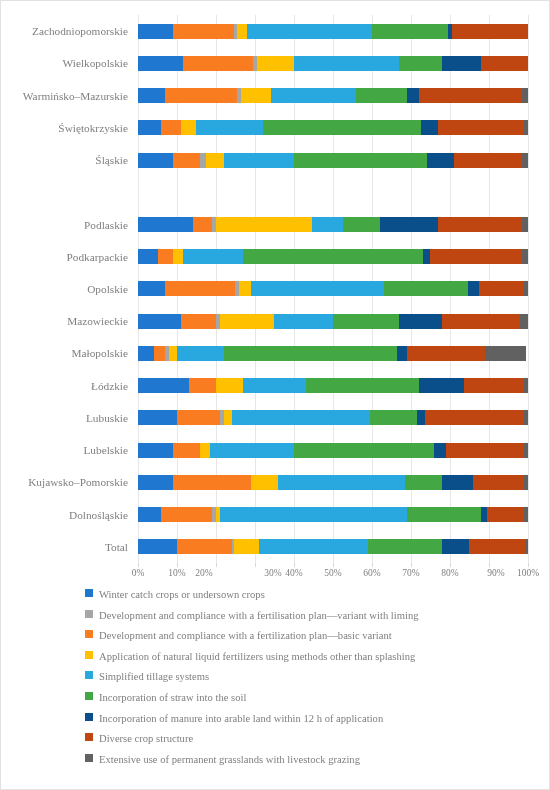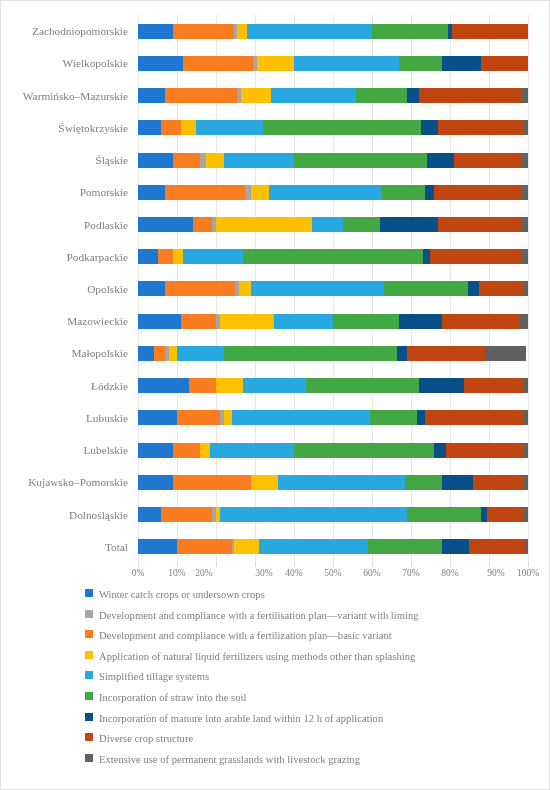--- a/index.html
+++ b/index.html
@@ -203,34 +203,20 @@
             <div class="seg" title="Development and compliance with a fertilization plan—basic variant: 7%" style="width: 27.3px; background: rgb(249, 124, 32);"></div>
             <div class="seg" title="Development and compliance with a fertilisation plan—variant with liming: 1.5%" style="width: 5.85px; background: rgb(166, 166, 166);"></div>
             <div class="seg" title="Application of natural liquid fertilizers using methods other than splashing: 4.5%" style="width: 17.55px; background: rgb(255, 192, 0);"></div>
             <div class="seg" title="Simplified tillage systems: 18%" style="width: 70.2px; background: rgb(41, 168, 224);"></div>
             <div class="seg" title="Incorporation of straw into the soil: 34%" style="width: 132.6px; background: rgb(67, 168, 67);"></div>
             <div class="seg" title="Incorporation of manure into arable land within 12 h of application: 7%" style="width: 27.3px; background: rgb(11, 79, 138);"></div>
             <div class="seg" title="Diverse crop structure: 17.5%" style="width: 68.25px; background: rgb(191, 70, 17);"></div>
             <div class="seg" title="Extensive use of permanent grasslands with livestock grazing: 1.5%" style="width: 5.85px; background: rgb(97, 97, 97);"></div>
           </div>
         </div>
-        <div class="row" style="top: 161.176px; height: 32.2353px;">
-          <div class="cat-wrap">Pomorskie</div>
-          <div class="bar">
-            <div class="seg" title="Winter catch crops or undersown crops: 7%" style="width: 27.3px; background: rgb(31, 119, 208);"></div>
-            <div class="seg" title="Development and compliance with a fertilization plan—basic variant: 20.5%" style="width: 79.95px; background: rgb(249, 124, 32);"></div>
-            <div class="seg" title="Development and compliance with a fertilisation plan—variant with liming: 1.5%" style="width: 5.85px; background: rgb(166, 166, 166);"></div>
-            <div class="seg" title="Application of natural liquid fertilizers using methods other than splashing: 4.5%" style="width: 17.55px; background: rgb(255, 192, 0);"></div>
-            <div class="seg" title="Simplified tillage systems: 29%" style="width: 113.1px; background: rgb(41, 168, 224);"></div>
-            <div class="seg" title="Incorporation of straw into the soil: 11%" style="width: 42.9px; background: rgb(67, 168, 67);"></div>
-            <div class="seg" title="Incorporation of manure into arable land within 12 h of application: 2.5%" style="width: 9.75px; background: rgb(11, 79, 138);"></div>
-            <div class="seg" title="Diverse crop structure: 22.5%" style="width: 87.75px; background: rgb(191, 70, 17);"></div>
-            <div class="seg" title="Extensive use of permanent grasslands with livestock grazing: 1.5%" style="width: 5.85px; background: rgb(97, 97, 97);"></div>
-          </div>
-        </div>
         <div class="row" style="top: 193.412px; height: 32.2353px;">
           <div class="cat-wrap">Podlaskie</div>
           <div class="bar">
             <div class="seg" title="Winter catch crops or undersown crops: 14%" style="width: 54.6px; background: rgb(31, 119, 208);"></div>
             <div class="seg" title="Development and compliance with a fertilization plan—basic variant: 5%" style="width: 19.5px; background: rgb(249, 124, 32);"></div>
             <div class="seg" title="Development and compliance with a fertilisation plan—variant with liming: 1%" style="width: 3.9px; background: rgb(166, 166, 166);"></div>
             <div class="seg" title="Application of natural liquid fertilizers using methods other than splashing: 24.5%" style="width: 95.55px; background: rgb(255, 192, 0);"></div>
             <div class="seg" title="Simplified tillage systems: 8%" style="width: 31.2px; background: rgb(41, 168, 224);"></div>
             <div class="seg" title="Incorporation of straw into the soil: 9.5%" style="width: 37.05px; background: rgb(67, 168, 67);"></div>
             <div class="seg" title="Incorporation of manure into arable land within 12 h of application: 15%" style="width: 58.5px; background: rgb(11, 79, 138);"></div>
@@ -378,21 +364,21 @@
   </div>
 
   <div id="xaxis">
       <div class="tick" style="left: 0px;"></div>
       <div class="tick-label" style="left: 0px;">0%</div>
       <div class="tick" style="left: 39px;"></div>
       <div class="tick-label" style="left: 39px;">10%</div>
       <div class="tick" style="left: 78px;"></div>
       <div class="tick-label" style="left: 66px;">20%</div>
       <div class="tick" style="left: 117px;"></div>
-      <div class="tick-label" style="left: 126px;">30%</div>
+      <div class="tick-label" style="left: 135px;">30%</div>
       <div class="tick" style="left: 156px;"></div>
       <div class="tick-label" style="left: 156px;">40%</div>
       <div class="tick" style="left: 195px;"></div>
       <div class="tick-label" style="left: 195px;">50%</div>
       <div class="tick" style="left: 234px;"></div>
       <div class="tick-label" style="left: 234px;">60%</div>
       <div class="tick" style="left: 273px;"></div>
       <div class="tick-label" style="left: 273px;">70%</div>
       <div class="tick" style="left: 312px;"></div>
       <div class="tick-label" style="left: 312px;">80%</div>

